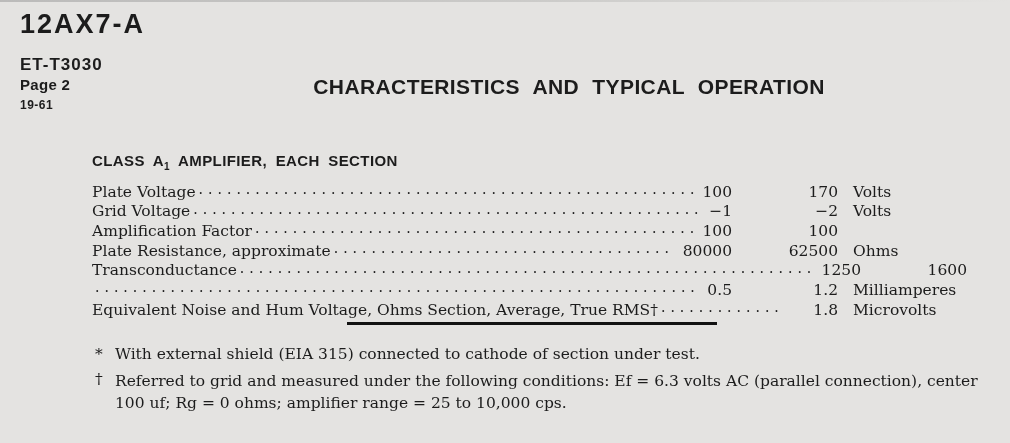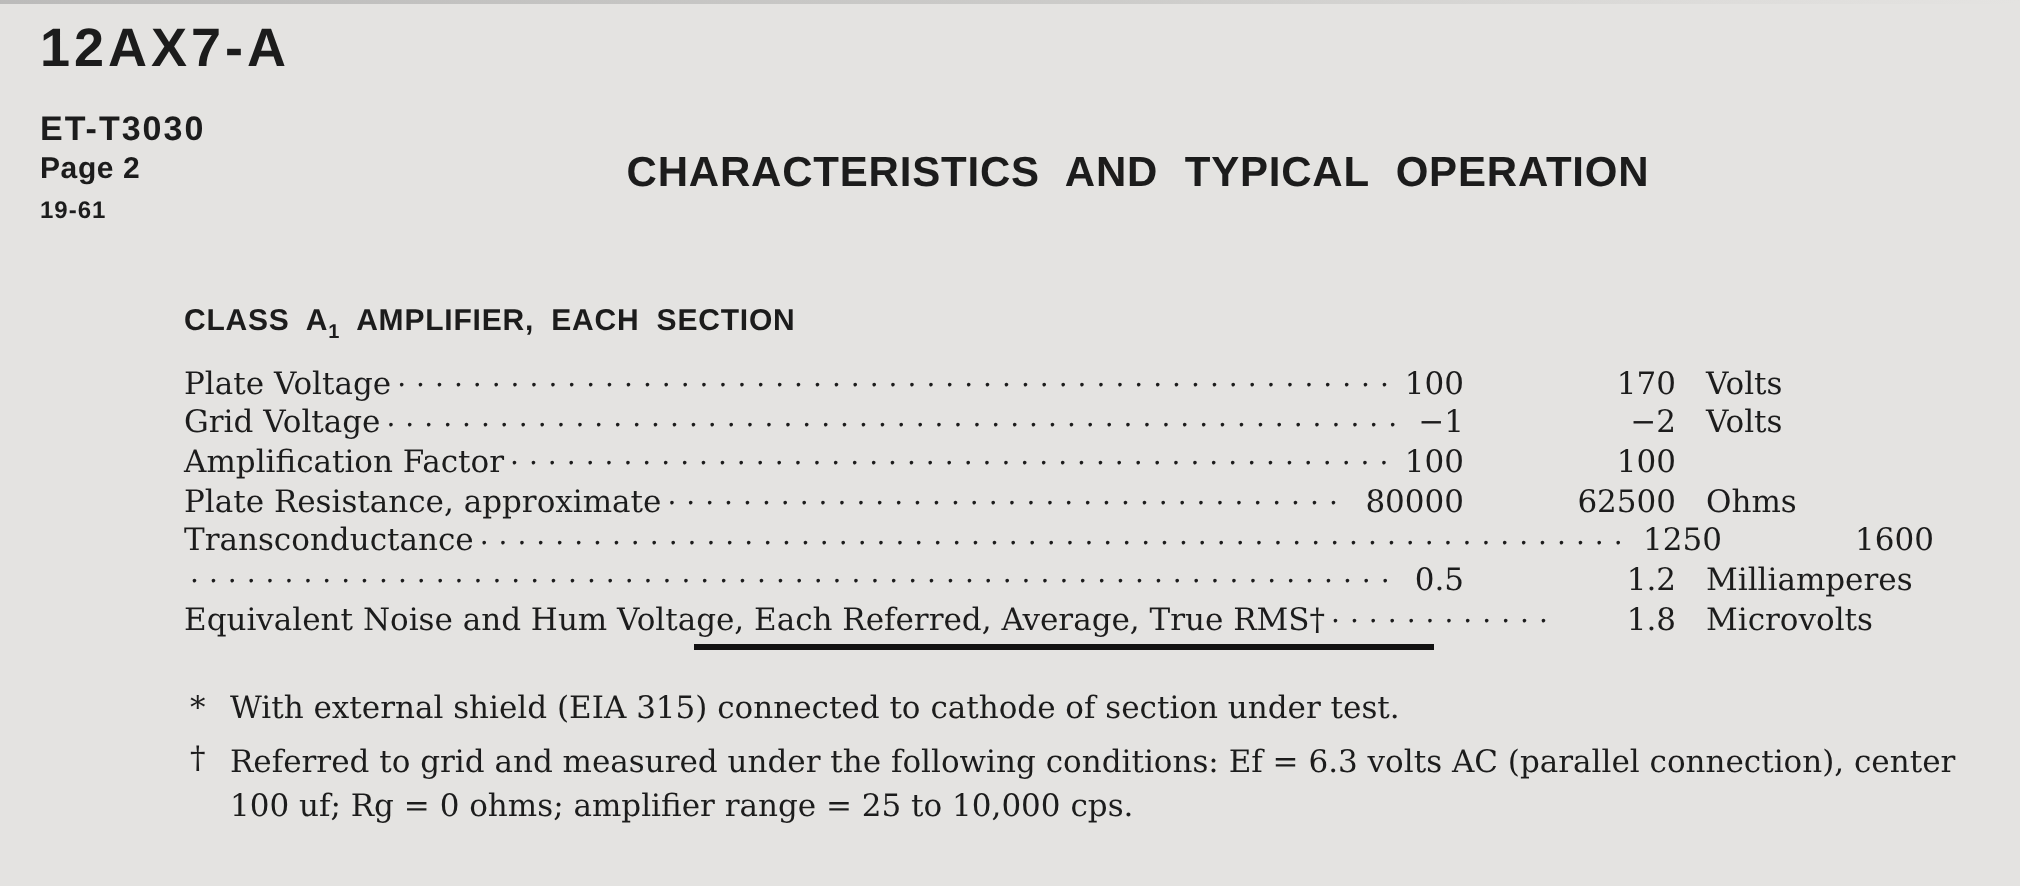--- a/index.html
+++ b/index.html
@@ -127,21 +127,21 @@
           <span class="c1">1250</span>
           <span class="c2">1600</span>
       </div>
       <div class="row">
           <span class="leader"></span>
           <span class="c1">0.5</span>
           <span class="c2">1.2</span>
           <span class="unit">Milliamperes</span>
       </div>
       <div class="row wide-leader">
-        <span class="lbl">Equivalent Noise and Hum Voltage, Each Referred, Average, True RMS†</span>
+        <span class="lbl">Equivalent Noise and Hum Voltage, Ohms Section, Average, True RMS†</span>
           <span class="leader"></span>
           <span class="c2">1.8</span>
           <span class="unit">Microvolts</span>
       </div>
     </div>
   </div>
 
   <div class="rule"></div>
 
   <div class="footnotes">

